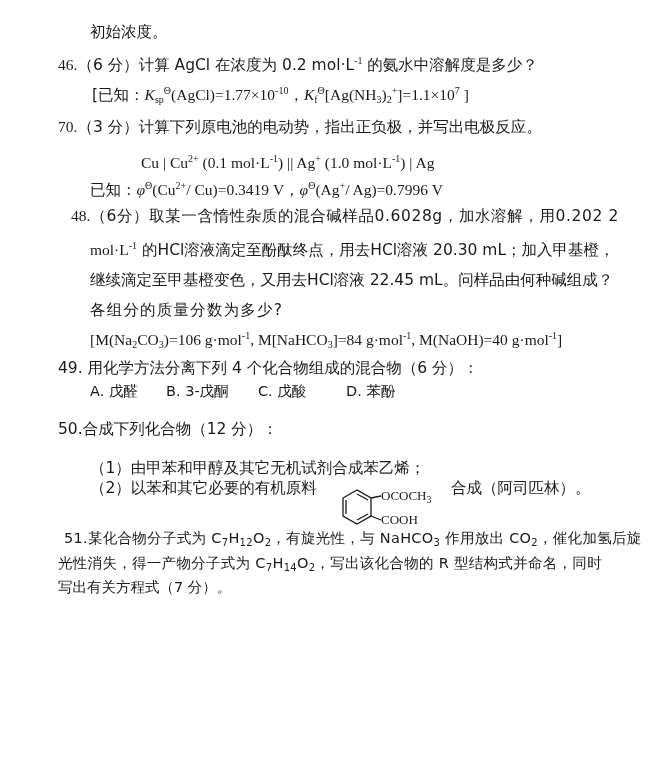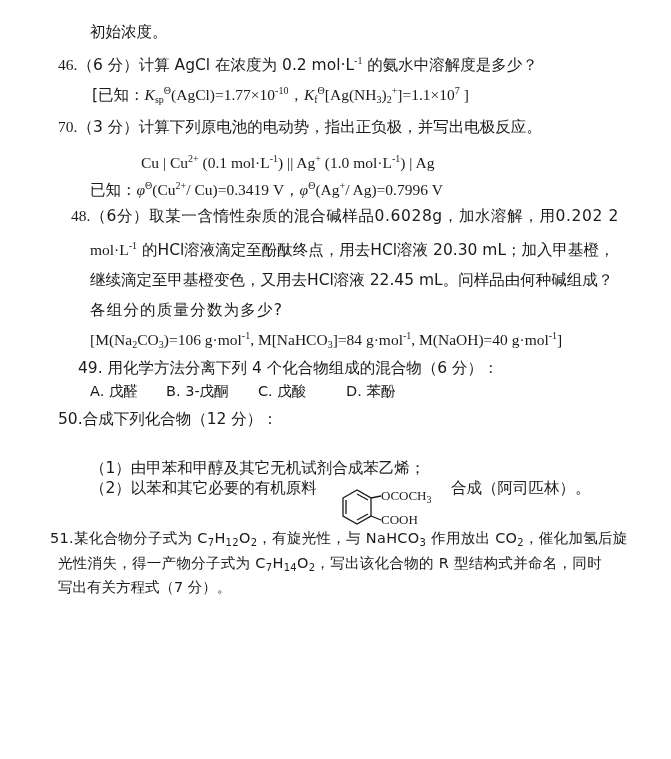--- a/index.html
+++ b/index.html
@@ -44,44 +44,44 @@
 </div>
 <div class="line ser" style="left:90px;top:240px;">
   <span>mol·L</span><sup>-1</sup><span class="cjk">  的HCl溶液滴定至酚酞终点，用去HCl溶液  20.30 mL；加入甲基橙，</span>
 </div>
 <div class="line cjk" style="left:90px;top:270px;">继续滴定至甲基橙变色，又用去HCl溶液  22.45 mL。问样品由何种碱组成？</div>
 <div class="line cjk" style="left:90px;top:300px;letter-spacing:1.2px;">各组分的质量分数为多少?</div>
 <div class="line ser" style="left:90px;top:330px;">
   <span>[M(Na</span><sub>2</sub><span>CO</span><sub>3</sub><span>)=106 g·mol</span><sup>-1</sup><span>, M[NaHCO</span><sub>3</sub><span>]=84 g·mol</span><sup>-1</sup><span>, M(NaOH)=40 g·mol</span><sup>-1</sup><span>]</span>
 </div>
 
-<div class="line cjk" style="left:58px;top:358px;margin-left:20px;">49. 用化学方法分离下列 4 个化合物组成的混合物（6 分）：</div>
+<div class="line cjk" style="left:58px;top:358px;">49. 用化学方法分离下列 4 个化合物组成的混合物（6 分）：</div>
 <div class="line cjk small" style="left:90px;top:381px;">
   <span style="display:inline-block;width:76px">A.  戊醛</span><span style="display:inline-block;width:92px">B.  3-戊酮</span><span style="display:inline-block;width:88px">C.  戊酸</span><span>D.  苯酚</span>
 </div>
 
-<div class="line cjk" style="left:58px;top:409px;">50.合成下列化合物（12 分）：</div>
+<div class="line cjk" style="left:58px;top:419px;">50.合成下列化合物（12 分）：</div>
 <div class="line cjk" style="left:90px;top:430px;margin-top:28px;">（1）由甲苯和甲醇及其它无机试剂合成苯乙烯；</div>
 <div class="line cjk" style="left:90px;top:478px;">（2）以苯和其它必要的有机原料</div>
 
 <div class="mol">
   <svg width="60" height="44" viewBox="0 0 60 44">
     <g fill="none" stroke="#1a1a1a" stroke-width="1.3">
       <polygon points="10,10 24,2 38,10 38,28 24,36 10,28"></polygon>
       <line x1="13" y1="12" x2="13" y2="26"></line>
       <line x1="24" y1="6" x2="35" y2="12"></line>
       <line x1="24" y1="32" x2="35" y2="26"></line>
       <line x1="38" y1="10" x2="48" y2="8"></line>
       <line x1="38" y1="28" x2="48" y2="32"></line>
     </g>
   </svg>
   <span class="lbl" style="left:48px;top:0px;"><span>OCOCH</span><sub>3</sub></span>
   <span class="lbl" style="left:48px;top:24px;">COOH</span>
 </div>
 <div class="line cjk" style="left:451px;top:478px;">合成（阿司匹林）。</div>
 
-<div class="line cjk small" style="left:50px;top:528px;letter-spacing:0.3px;">
+<div class="line cjk small" style="left:64px;top:528px;letter-spacing:0.3px;">
   <span>51.某化合物分子式为 C</span><sub>7</sub><span>H</span><sub>12</sub><span>O</span><sub>2</sub><span>，有旋光性，与 NaHCO</span><sub>3</sub><span> 作用放出 CO</span><sub>2</sub><span>，催化加氢后旋</span>
 </div>
 <div class="line cjk small" style="left:58px;top:553px;letter-spacing:0.3px;">
   <span>光性消失，得一产物分子式为 C</span><sub>7</sub><span>H</span><sub>14</sub><span>O</span><sub>2</sub><span>，写出该化合物的 R 型结构式并命名，同时</span>
 </div>
 <div class="line cjk small" style="left:58px;top:577px;">写出有关方程式（7 分）。</div>
 
 </body></html>

